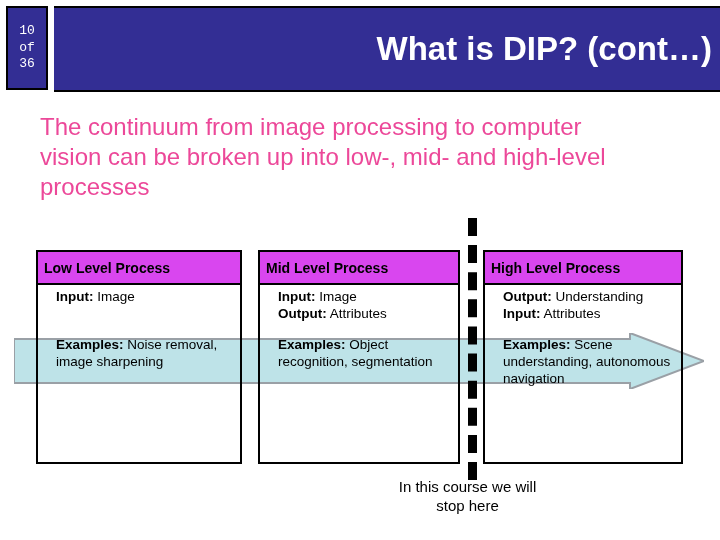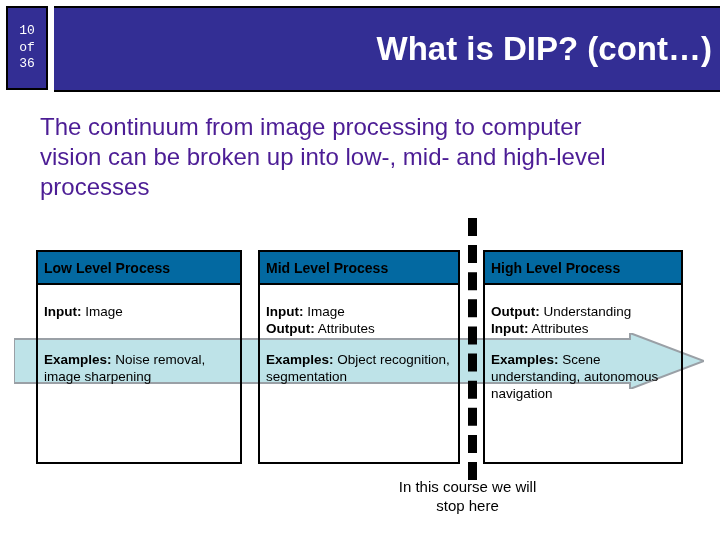--- a/index.html
+++ b/index.html
@@ -69,21 +69,21 @@
   }
 
   
   .body-text {
     position: absolute;
     left: 40px;
     top: 112px;
     width: 600px;
     font-size: 24px;
     line-height: 30px;
-    color: #4c1d95;
+    color: #ec4899;
   }
 
   
   .flow-arrow {
     position: absolute;
     left: 14px;
     top: 333px;
     width: 690px;
     height: 56px;
     z-index: 1;
@@ -108,27 +108,28 @@
 
   .proc-head {
     border-bottom: 2px solid #000000;
     box-sizing: border-box;
     height: 33px;
     display: flex;
     align-items: center;
     padding: 0 6px;
     font-size: 14px;
     font-weight: bold;
-    background: #0369a1;
+    background: #d946ef;
   }
   .proc-cell {
     box-sizing: border-box;
-    padding: 18px 6px 0 6px;
+    padding: 3px 6px 0 6px;
     font-size: 13.5px;
     line-height: 17px;
+    margin-left: 12px;
   }
   .proc-cell.io {
     height: 48px;
     background: #ffffff;
   }
   .proc-cell.ex {
     flex: 1;
     background: transparent;
   }
   .proc-cell b { font-weight: bold; }

